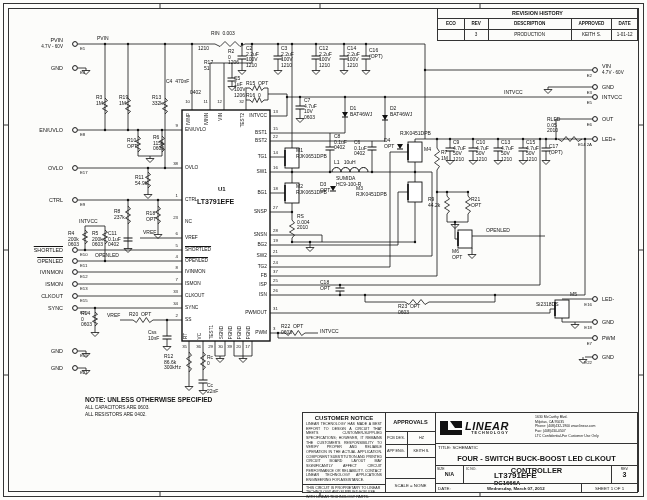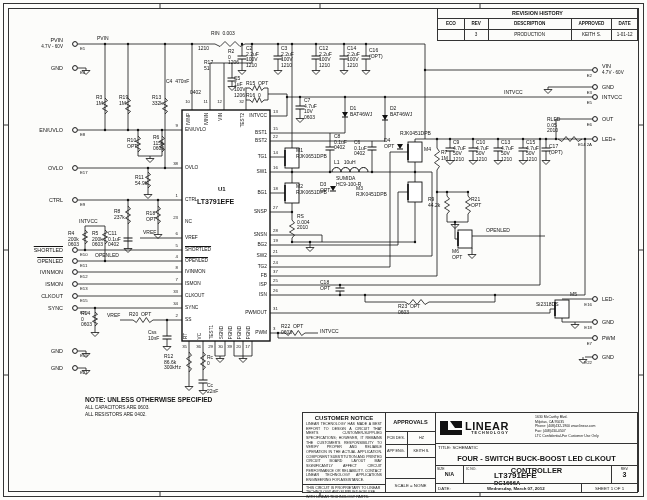--- a/index.html
+++ b/index.html
@@ -35,21 +35,21 @@
   .ap-title{font-size:5.6px;font-weight:bold;text-align:center;padding:6px 0;border-bottom:1px solid #333}
   .ap-row{display:flex;border-bottom:1px solid #333;font-size:3.8px;height:12px;align-items:center}
   .ap-row .al{width:22px;border-right:1px solid #333;padding:1px;height:100%;box-sizing:border-box;display:flex;align-items:center}
   .ap-row .av{flex:1;text-align:center}
   .ap-sp{flex:1}
   .ap-scale{border-top:1px solid #333;font-size:4.4px;text-align:center;padding:4px 0}
   .tb{flex:1;display:flex;flex-direction:column}
   .tb-top{display:flex;height:30px}
   .logo{width:96px;display:flex;align-items:center;padding-left:3px}
   .logo-texts{margin-left:2px}
-  .logo-linear{font-size:11px;font-weight:bold;letter-spacing:.5px;line-height:1}
+  .logo-linear{font-size:11px;font-weight:bold;font-style:italic;letter-spacing:.5px;line-height:1}
   .logo-tech{font-size:3.8px;font-weight:bold;letter-spacing:1.1px;text-align:right;line-height:1}
   .addr{flex:1;font-size:3.5px;line-height:1.35;padding:2px 2px 0 0}
   .tb-tl{border-top:1px solid #333;font-size:4.4px;padding:1px 2px;height:7px}
   .tb-big{font-size:7.4px;font-weight:bold;text-align:center;height:12px;line-height:12px}
   .tb-mid{display:flex;border-top:1px solid #333;height:17px}
   .sz{width:28px;border-right:1px solid #333;box-sizing:border-box;padding:1px}
   .sz .l, .ic .l, .rv .l{font-size:3.4px}
   .sz .v{font-size:5.4px;font-weight:bold;text-align:center}
   .ic{flex:1;padding:1px 2px;display:flex;flex-direction:column}
   .ic-vals{display:flex;align-items:baseline;gap:10px;padding-left:28px}

